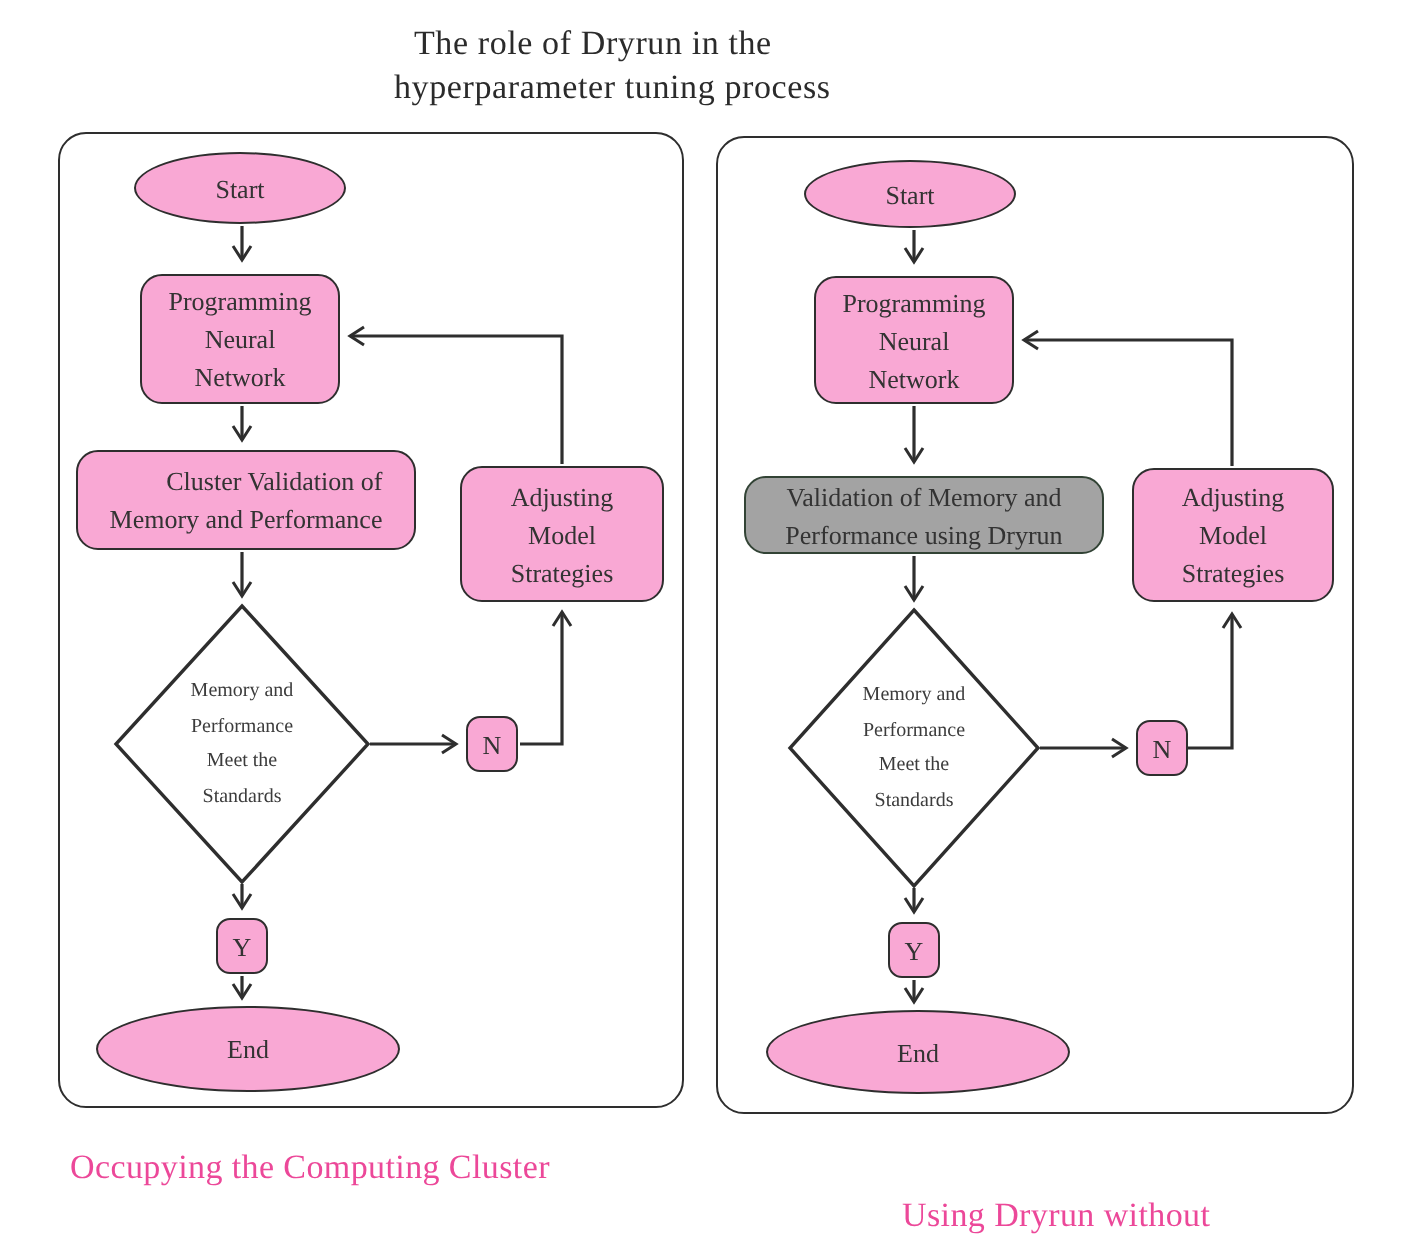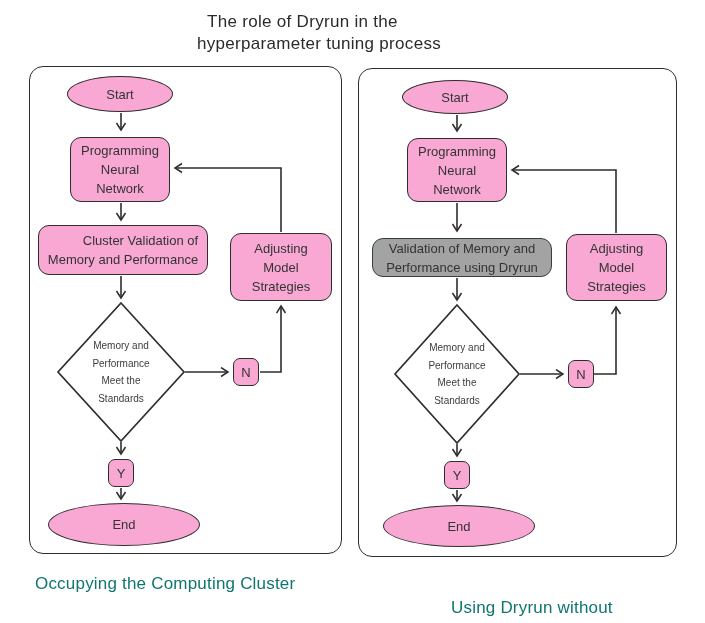--- a/index.html
+++ b/index.html
@@ -1,26 +1,26 @@
 <!DOCTYPE html>
 <html><head>
 <meta charset="utf-8">
 <style>
   html,body { margin:0; padding:0; background:#ffffff; }
   .stage {
     position:relative; width:705px; height:623px; background:#ffffff;
-    font-family:Liberation Sans, sans-serif; color:#333333;
+    font-family:Liberation Serif, serif; color:#333333;
     overflow:hidden;
   }
   .title-line {
     position:absolute; font-size:17px; color:#2b2b2b; white-space:nowrap;
     letter-spacing:0.3px;
   }
   .caption {
-    position:absolute; font-size:17px; color:#0f766e; line-height:22px;
+    position:absolute; font-size:17px; color:#ec4899; line-height:22px;
     white-space:pre-line; letter-spacing:0.2px;
   }
   .panel {
     position:absolute; box-sizing:border-box;
     border:1.7px solid #2e2e2e; border-radius:14px; background:transparent;
   }
   .connectors { position:absolute; left:0; top:0; pointer-events:none; }
   .connectors polyline, .connectors line { fill:none; stroke:#2e2e2e; stroke-width:1.6px; }
   .connectors .shape { fill:#ffffff; stroke:#2e2e2e; stroke-width:1.7px; }
   .node {

